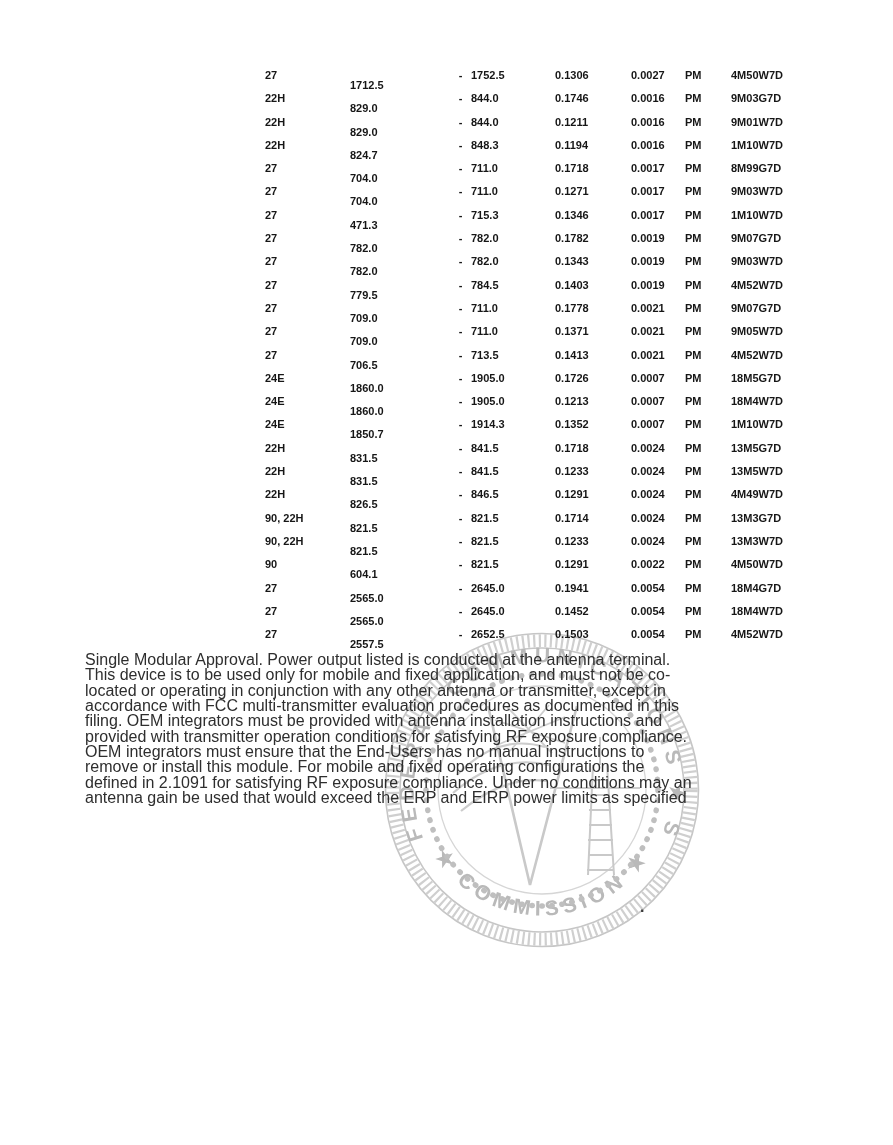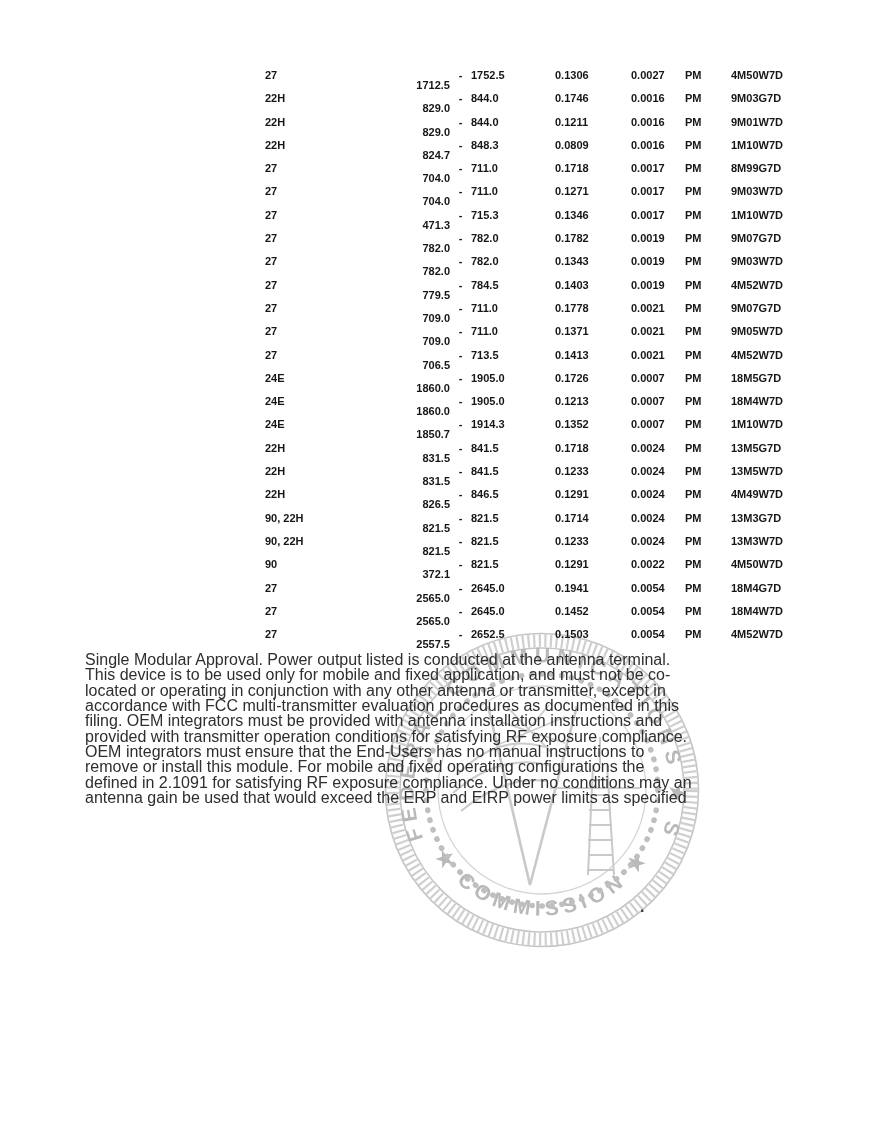--- a/index.html
+++ b/index.html
@@ -11,21 +11,21 @@
   
   .freq-table{
     position:absolute;left:265px;top:59px;width:538px;z-index:2;
     font-weight:bold;font-size:11px;color:#161616;
   }
   .trow{
     display:grid;
     grid-template-columns:85px 100px 21px 84px 76px 54px 46px 72px;
     height:23.3px;align-items:center;white-space:nowrap;
   }
-  .c-low{text-align:right;margin-top:20px;}
+  .c-low{margin-top:20px;}
   .c-dash{text-align:center;font-weight:bold;}
   
   .note{
     position:absolute;left:85px;top:652px;width:520px;z-index:2;
     font-size:16px;line-height:15.35px;color:#2e2e2e;
   }
   .note-line{white-space:nowrap;}
   
   .seal{position:absolute;left:377px;top:625px;width:330px;height:330px;z-index:1;}
   .seal text{
@@ -107,21 +107,21 @@
         <span class="c-tol">0.0016</span>
         <span class="c-mode">PM</span>
         <span class="c-desig">9M01W7D</span>
       </div>
 
       <div class="trow">
         <span class="c-rule">22H</span>
         <span class="c-low">824.7</span>
         <span class="c-dash">-</span>
         <span class="c-high">848.3</span>
-        <span class="c-power">0.0809</span>
+        <span class="c-power">0.1194</span>
         <span class="c-tol">0.0016</span>
         <span class="c-mode">PM</span>
         <span class="c-desig">1M10W7D</span>
       </div>
 
       <div class="trow">
         <span class="c-rule">27</span>
         <span class="c-low">704.0</span>
         <span class="c-dash">-</span>
         <span class="c-high">711.0</span>
@@ -302,21 +302,21 @@
         <span class="c-dash">-</span>
         <span class="c-high">821.5</span>
         <span class="c-power">0.1233</span>
         <span class="c-tol">0.0024</span>
         <span class="c-mode">PM</span>
         <span class="c-desig">13M3W7D</span>
       </div>
 
       <div class="trow">
         <span class="c-rule">90</span>
-        <span class="c-low">372.1</span>
+        <span class="c-low">604.1</span>
         <span class="c-dash">-</span>
         <span class="c-high">821.5</span>
         <span class="c-power">0.1291</span>
         <span class="c-tol">0.0022</span>
         <span class="c-mode">PM</span>
         <span class="c-desig">4M50W7D</span>
       </div>
 
       <div class="trow">
         <span class="c-rule">27</span>

